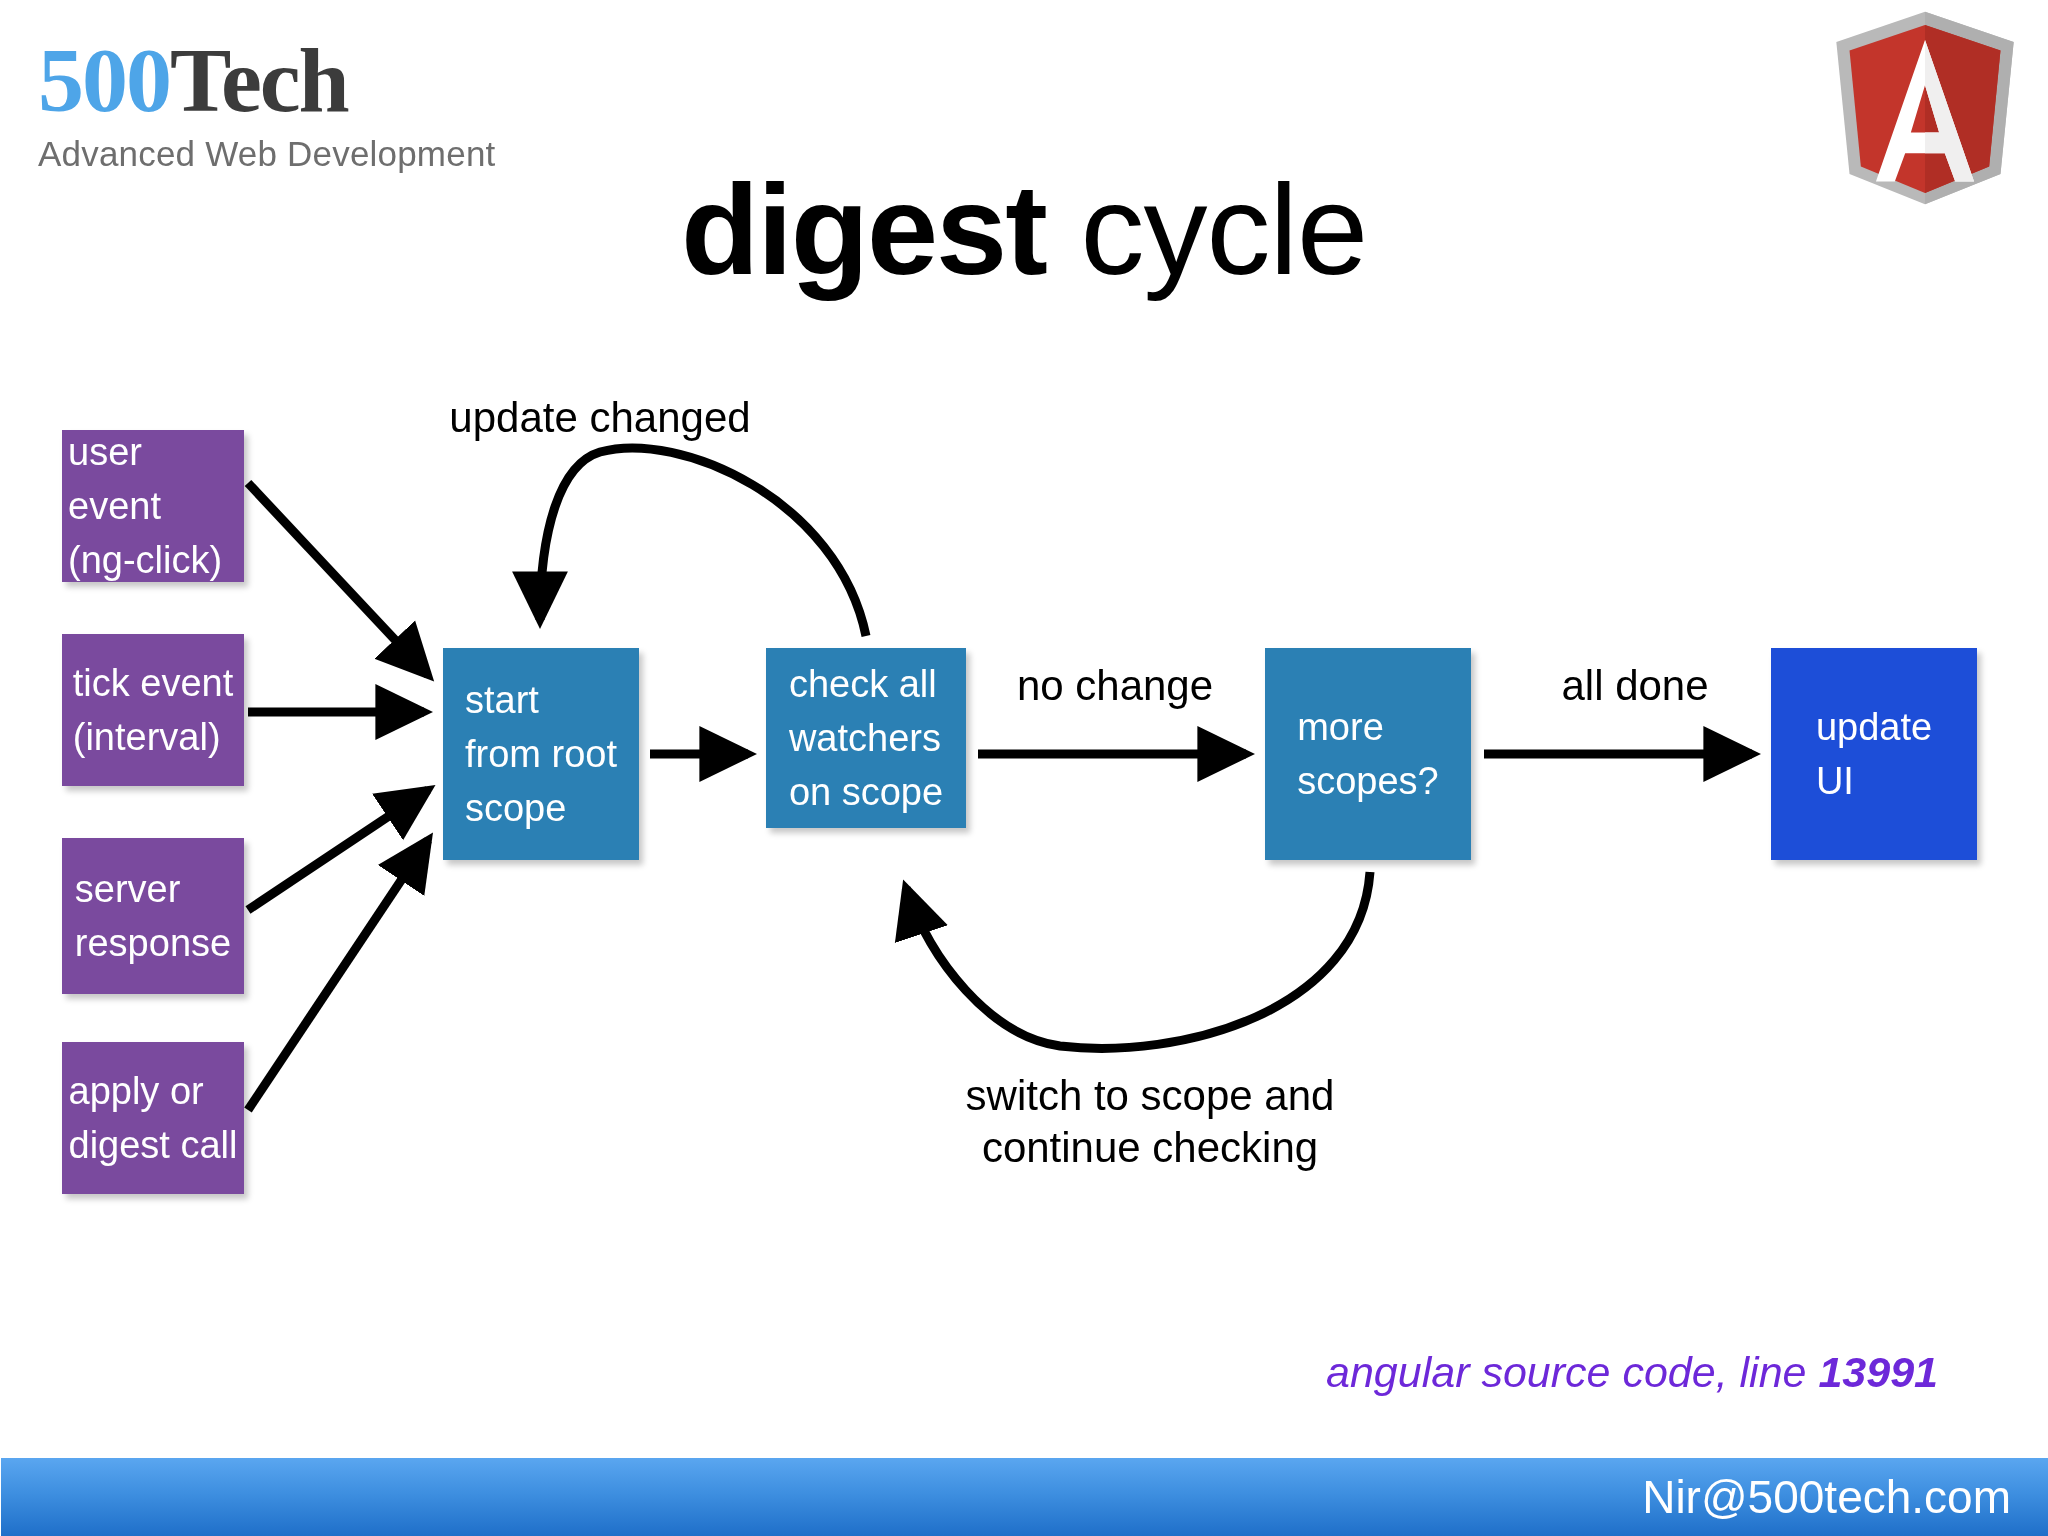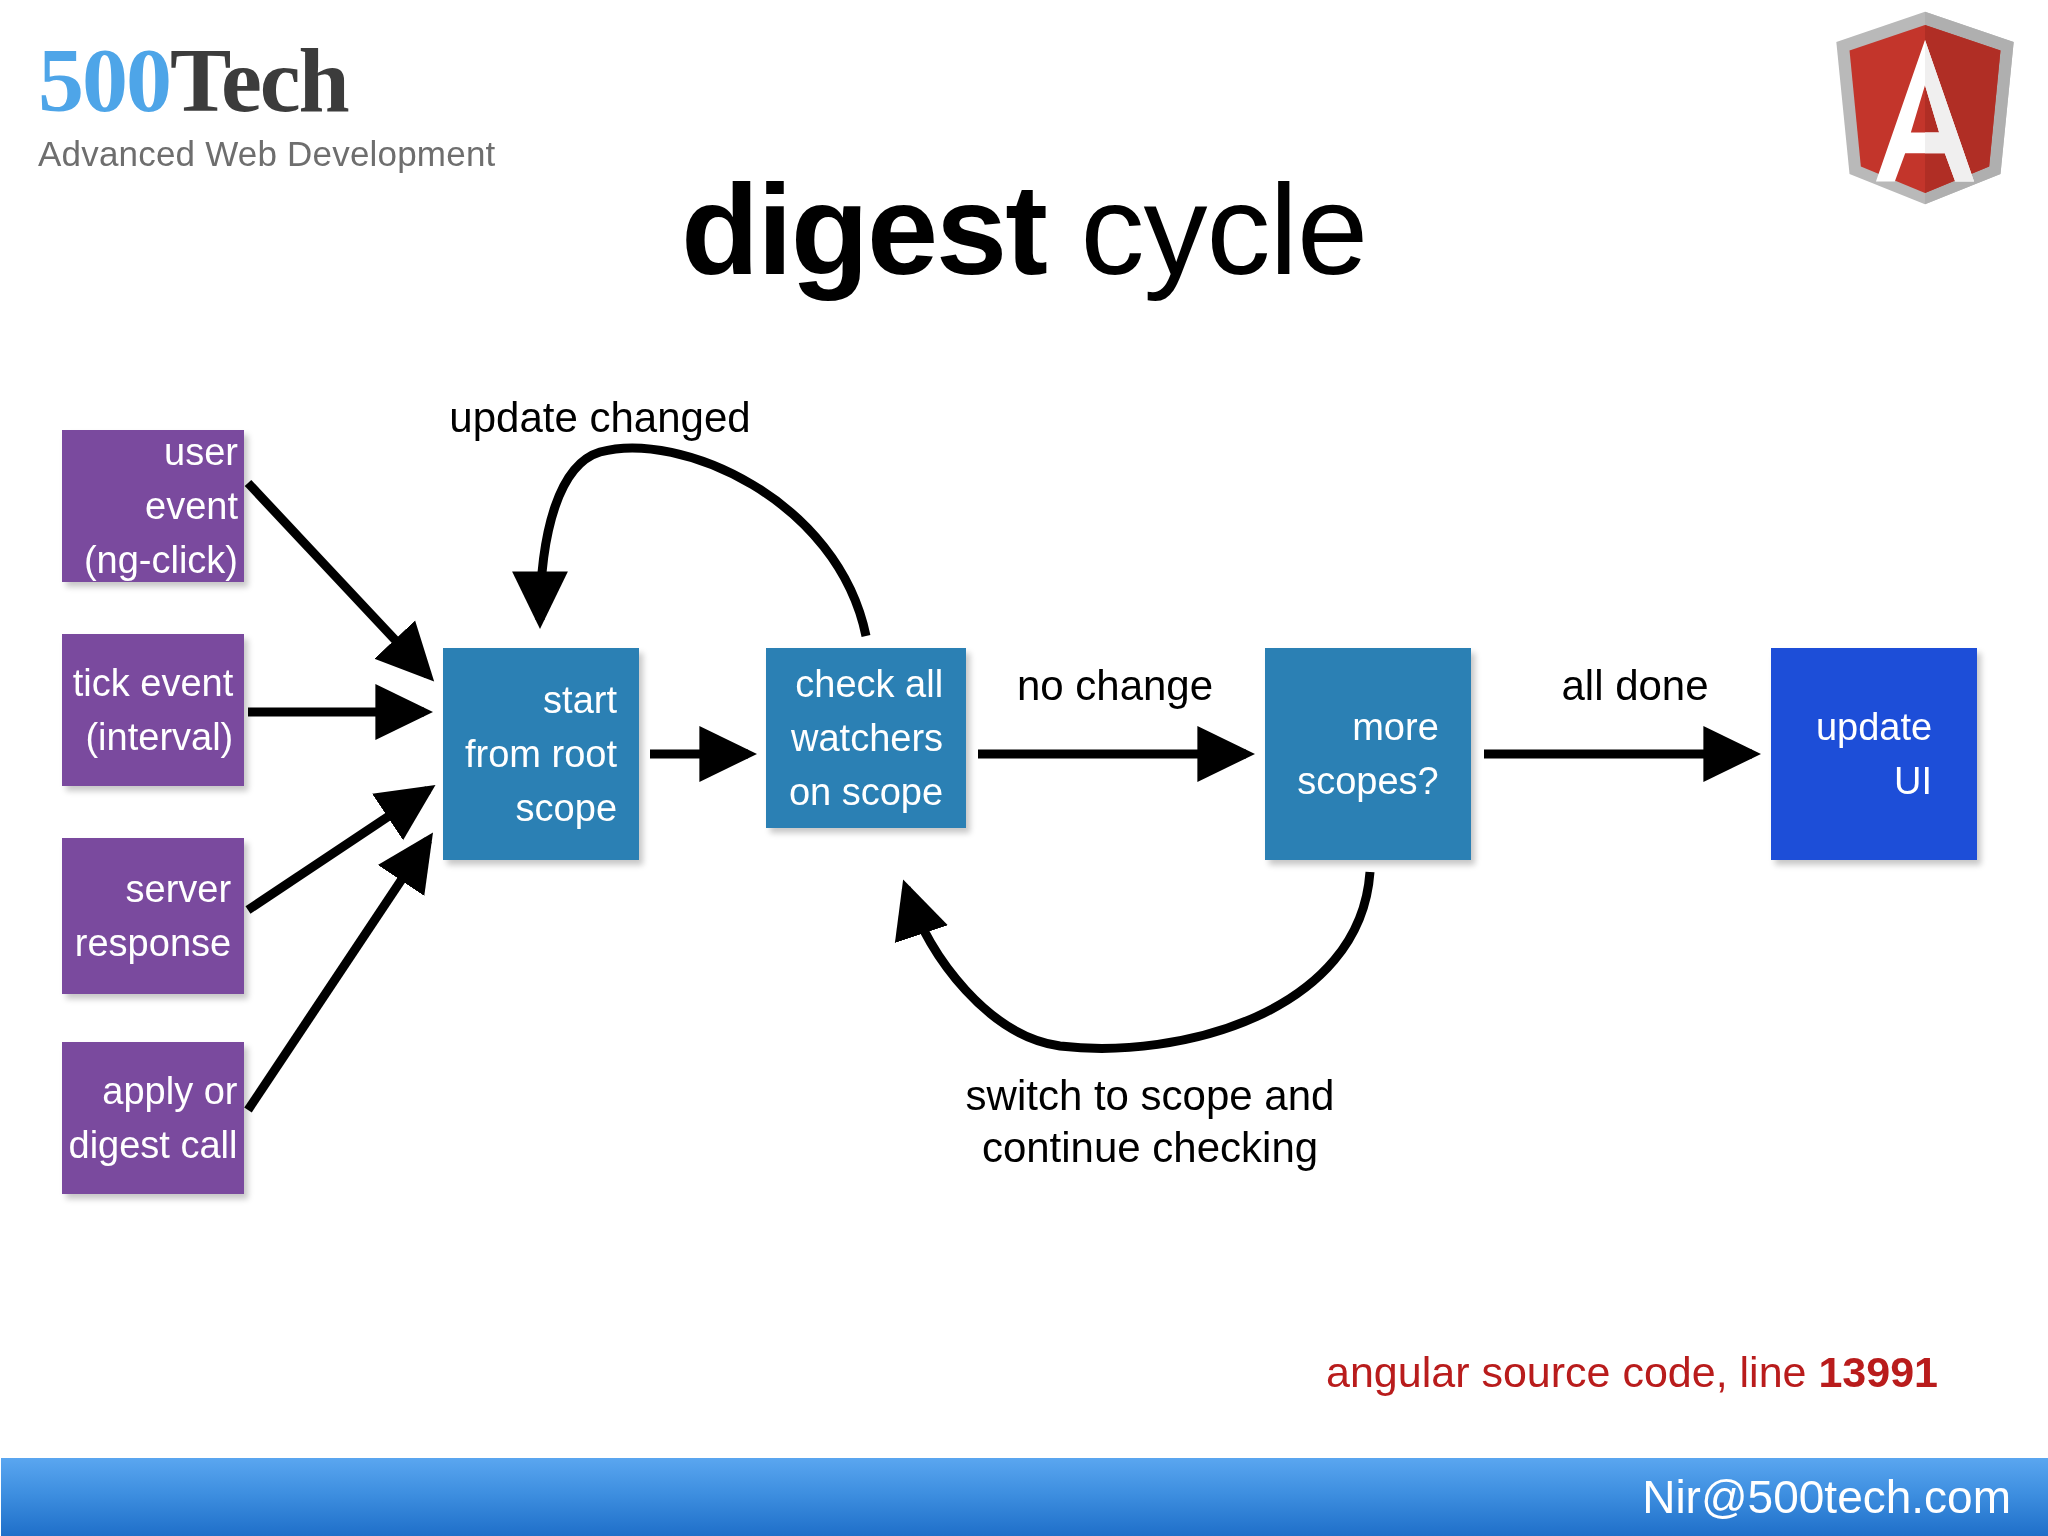--- a/index.html
+++ b/index.html
@@ -71,21 +71,21 @@
   #title .strong { font-weight: bold; letter-spacing: -2px; }
   #title .light  { font-weight: normal; letter-spacing: -1px; }
 
   
   .node {
     position: absolute;
     box-sizing: border-box;
     display: flex;
     align-items: center;
     justify-content: center;
-    text-align: right;
+    text-align: left;
     color: #ffffff;
     font-size: 38px;
     line-height: 54px;
     box-shadow: 4px 5px 6px rgba(0,0,0,0.22);
   }
   .node.purple { background: #7A4A9E; }
   .node.blue   { background: #2B80B4; }
   .node.green  { background: #1d4ed8; }
 
   .node .lbl { display: block; padding: 0 6px; }
@@ -127,21 +127,22 @@
     height: 1536px;
     pointer-events: none;
   }
 
   
   #source-note {
     position: absolute;
     right: 110px;
     top: 1348px;
     font-size: 43px;
-    color: #b91c1c;
+    font-style: italic;
+    color: #6d28d9;
     white-space: nowrap;
   }
   #source-note .ln { font-weight: bold; }
 
   
   #bottom-bar {
     position: absolute;
     left: 1px;
     bottom: 0;
     width: 2048px;

